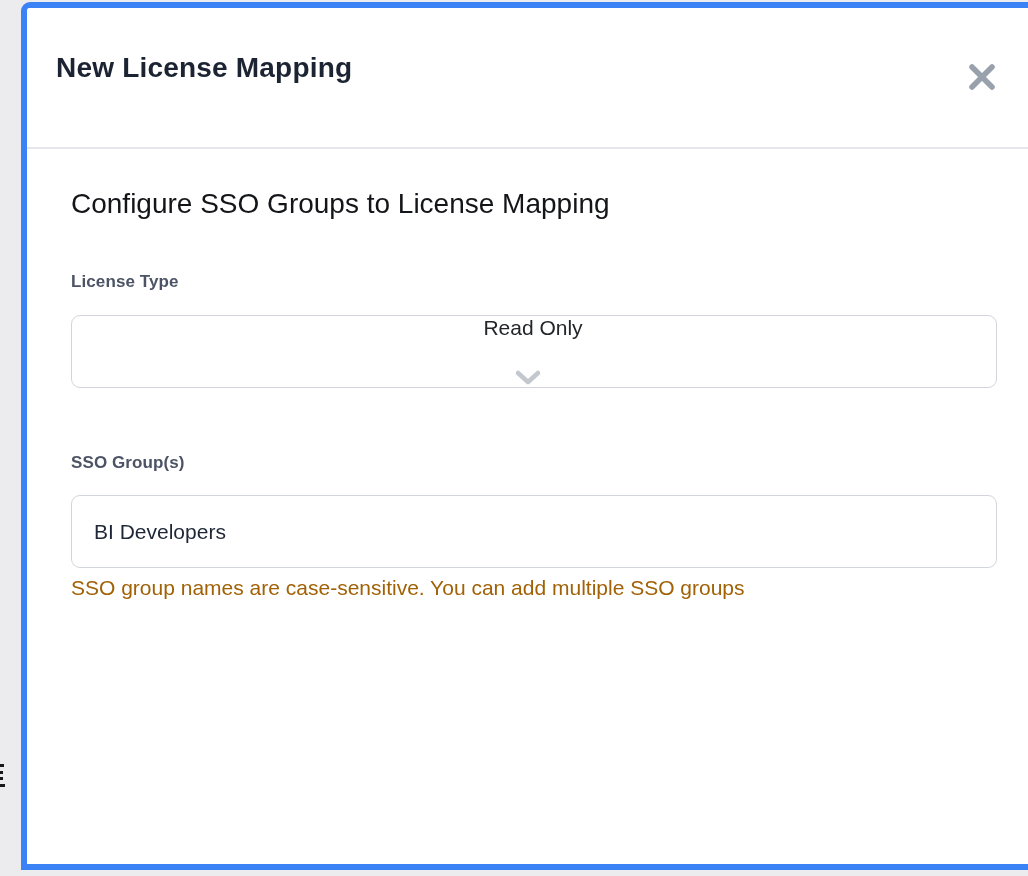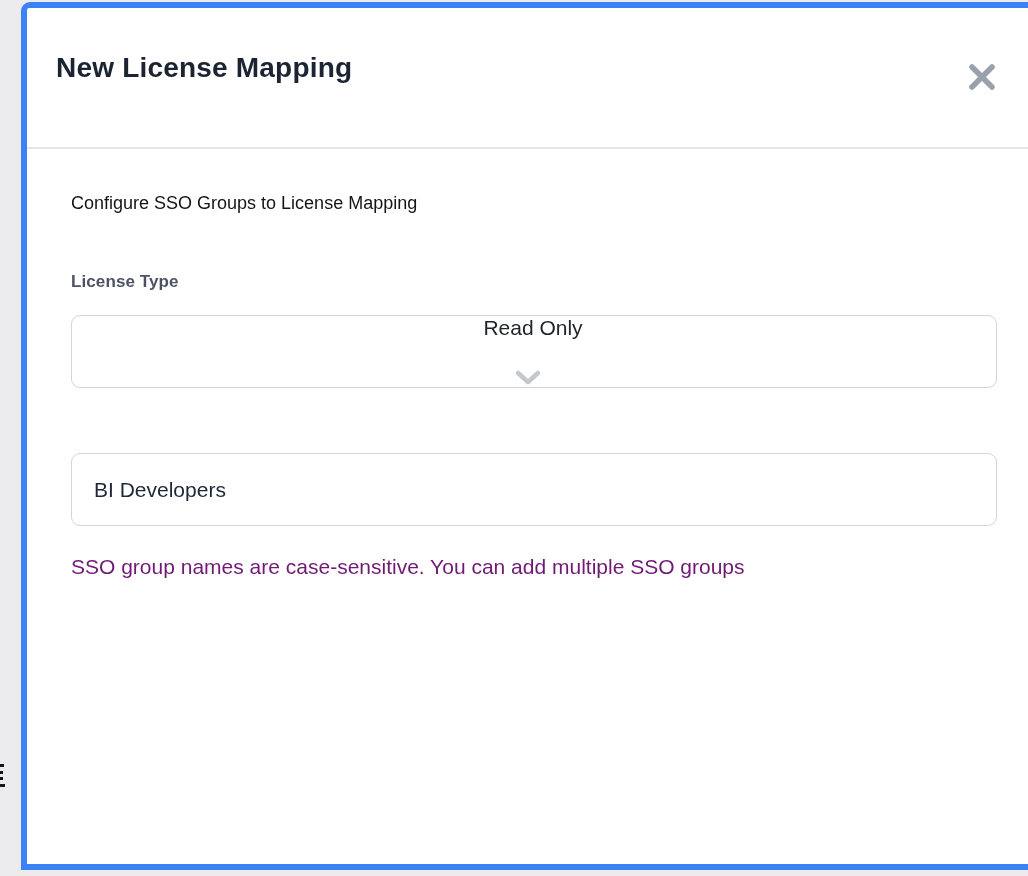--- a/index.html
+++ b/index.html
@@ -58,21 +58,21 @@
     display: flex; align-items: center; justify-content: center;
     cursor: pointer;
     background: transparent;
     border: none;
   }
 
   .modal-body {
     padding: 42px 44px 0 44px;
   }
   .body-heading {
-    font-size: 18px;
+    font-size: 28px;
     line-height: 25px;
     color: #141518;
   }
 
   .field-group-1 { margin-top: 56px; }
   .field-group-2 { margin-top: 65px; }
 
   .field-label {
     font-size: 17px;
     line-height: 20px;
@@ -107,24 +107,23 @@
     border-radius: 9px;
     padding: 8px 22px;
     font-family: "Liberation Sans", sans-serif;
     font-size: 21px;
     color: #1d2737;
     outline: none;
     display: block;
   }
 
   .helper-text {
-    margin-top: 21px;
     font-size: 21px;
     line-height: 40px;
-    color: #701a75;
+    color: #a16207;
   }
 </style>
 </head>
 <body>
 
 <div class="bg-menu-icon">
   <span class="bar b1"></span>
   <span class="bar b2"></span>
   <span class="bar b3"></span>
   <span class="bar b4"></span>
@@ -154,20 +153,21 @@
         <span class="select-value">Read Only</span>
         <span class="select-chevron" style="display:flex;">
           <svg width="28" height="18" viewBox="0 0 28 18">
             <polyline points="4,4 14,13 24,4" fill="none" stroke="#c3c7ce" stroke-width="4.5" stroke-linecap="round" stroke-linejoin="round"></polyline>
           </svg>
         </span>
       </div>
     </div>
 
     <div class="field-group-2">
+      <div class="field-label">SSO Group(s)</div>
       <input class="text-input" type="text" value="BI Developers" style="">
       <div class="helper-text">
         <div>SSO group names are case-sensitive. You can add multiple SSO groups</div>
       </div>
     </div>
 
   </div>
 </div>
 
 </body></html>

